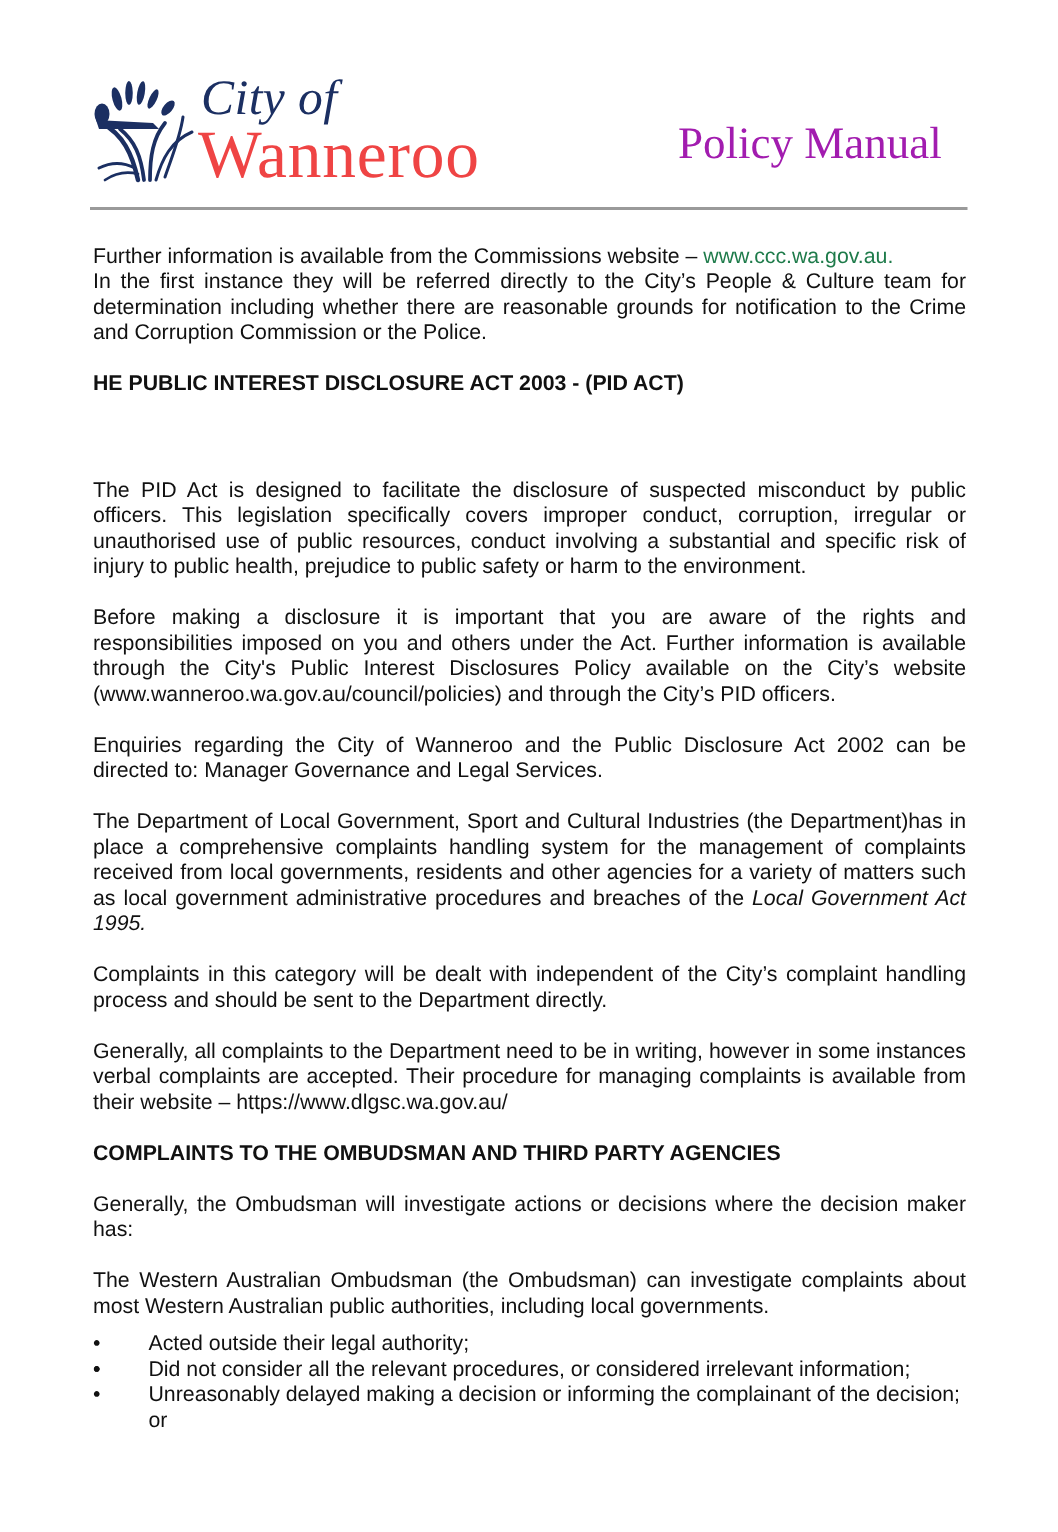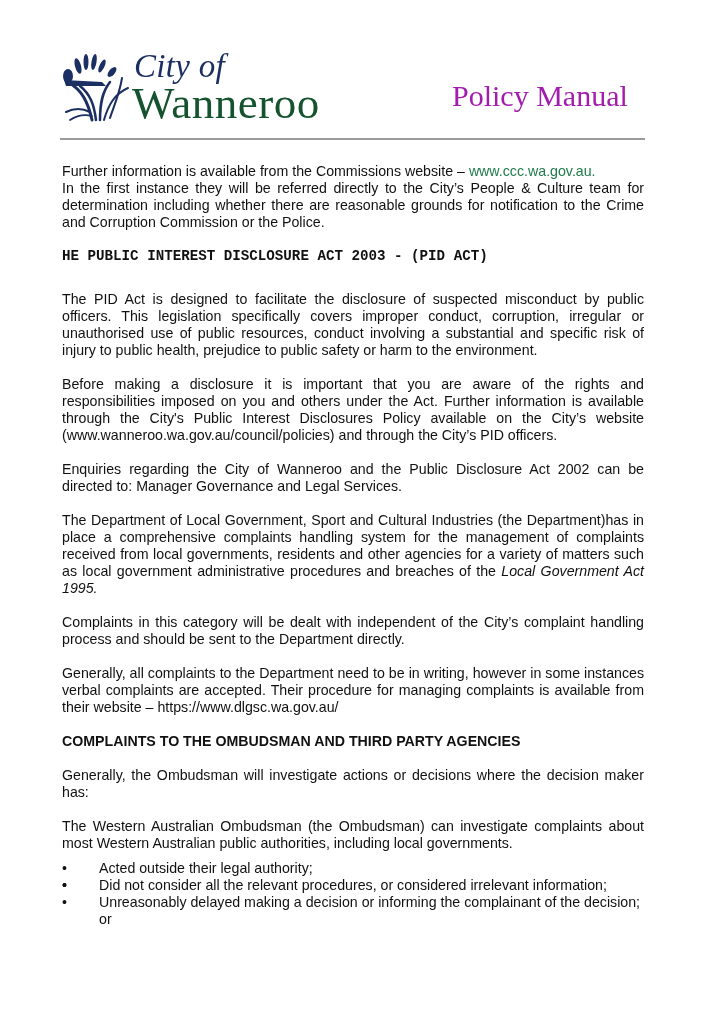--- a/index.html
+++ b/index.html
@@ -11,41 +11,41 @@
     .logo { position: absolute; left: 62px; top: 48px; width: 270px; height: 80px; }
     .logo-mark { position: absolute; left: 0; top: 4px; width: 70px; height: 70px; }
     .logo-line1 {
       position: absolute; left: 72px; top: 0px;
       font-family: "Liberation Serif", serif; font-style: italic;
       font-size: 33px; color: #1b2f62; line-height: 36px; letter-spacing: 0.3px;
     }
     .logo-line2 {
       position: absolute; left: 70px; top: 32px;
       font-family: "Liberation Serif", serif;
-      font-size: 45px; color: #14532d; line-height: 46px; letter-spacing: 0.5px;
+      font-size: 45px; color: #ef4444; line-height: 46px; letter-spacing: 0.5px;
     }
     .manual-title {
       position: absolute; left: 452px; top: 78px;
       font-family: "Liberation Serif", serif; font-size: 30px;
       color: #a21caf; line-height: 36px;
     }
     .header-rule {
       position: absolute; left: 60px; top: 138px; width: 585px; height: 0;
       border-top: 2px solid #9a9a9a;
     }
     .content {
       position: absolute; left: 62px; top: 163px; width: 582px;
       font-size: 14.2px; line-height: 17px;
     }
     .p { margin: 0 0 17px 0; text-align: justify; text-align-last: left; }
     .p.tight { margin-bottom: 0; }
     .h {
       margin: 0 0 17px 0; font-weight: bold; font-size: 14.2px;
     }
-    .h.after-gap { margin-bottom: 26px; font-family: Liberation Mono, monospace; }
+    .h.after-gap { margin-bottom: 54px; }
     .link-green { color: #1e7b4a; }
     .it { font-style: italic; }
     .bullets { margin: -9px 0 0 0; padding: 0; list-style: none; }
     .bullets li { position: relative; padding-left: 37px; text-align: left; }
     .bullet-dot {
       position: absolute; left: 0; top: 0; width: 12px; text-align: left;
     }
   </style>
 </head>
 <body>

